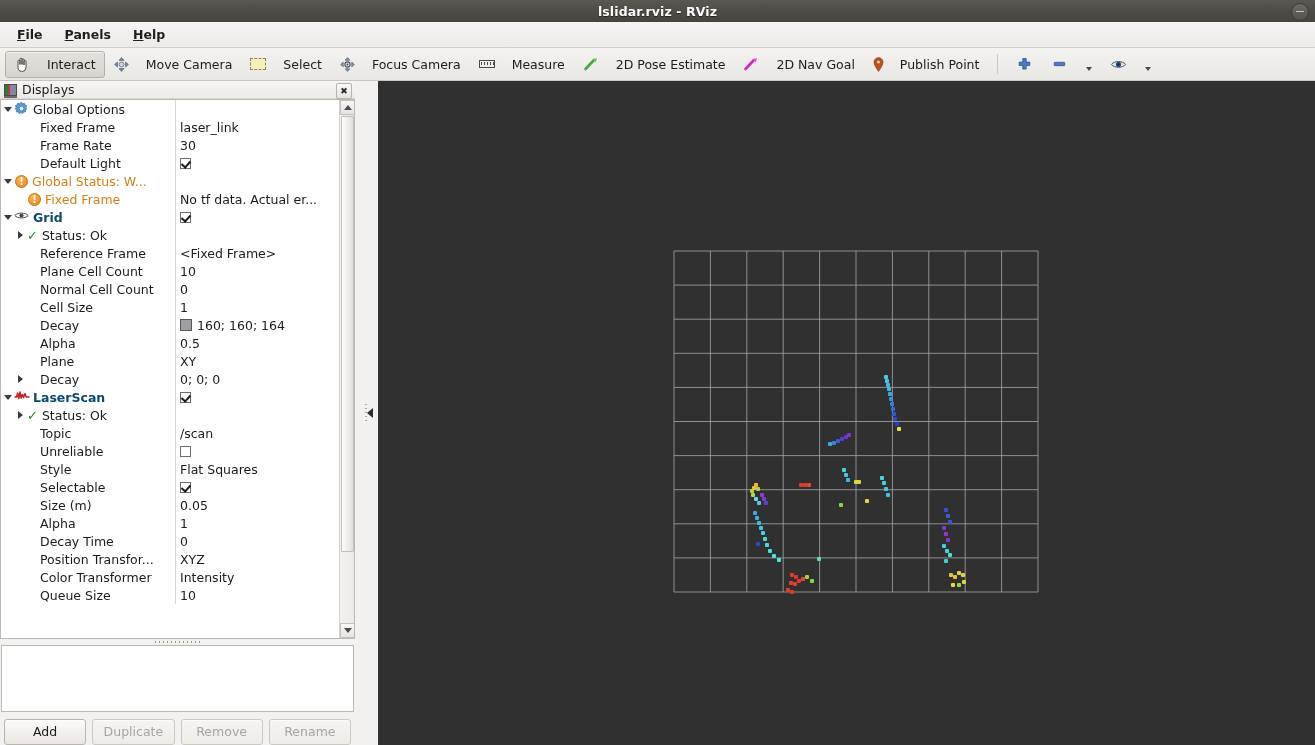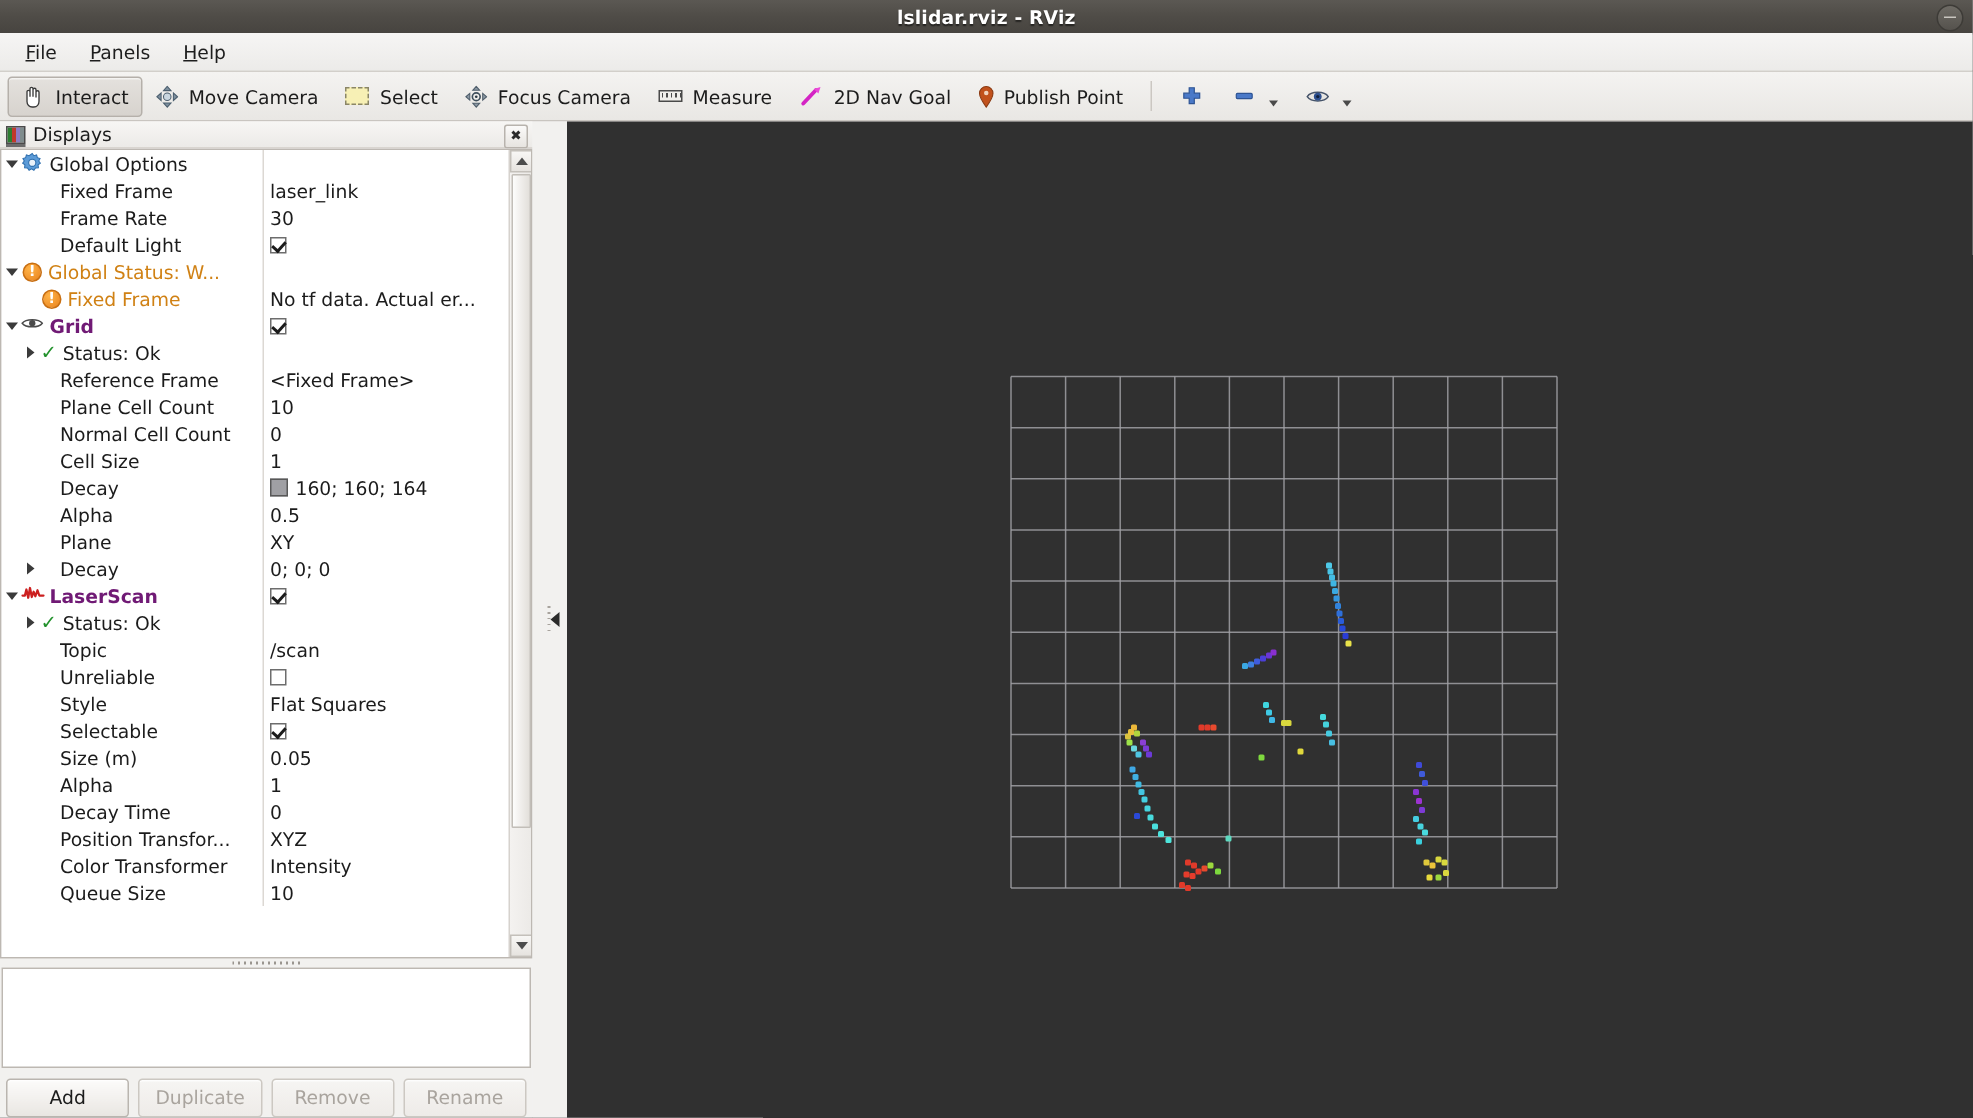--- a/index.html
+++ b/index.html
@@ -28,35 +28,35 @@
     border:1px solid #3d3b37;
   }
   #win-btn::before{
     content:"";position:absolute;left:4px;top:7px;width:8px;height:1px;background:#c9c6c0;
   }
   
   #menubar{
     position:absolute;left:0;top:22px;width:1315px;height:26px;
     background:linear-gradient(to bottom,#f6f5f4 0%,#ecebe9 100%);
     border-bottom:1px solid #d2cfca;
-    display:flex;align-items:center;padding-left:6px;box-sizing:border-box;
+    display:flex;align-items:center;padding-left:6px;box-sizing:border-box;font-weight:bold;
   }
   .menu-item{
     padding:3px 11px;color:#1e1e1e;font-size:12.5px;cursor:default;border-radius:2px;
   }
   .menu-item .acc{text-decoration:underline;}
   
   #toolbar{
     position:absolute;left:0;top:48px;width:1315px;height:33px;
     background:linear-gradient(to bottom,#f4f3f1 0%,#e9e7e4 100%);
     border-bottom:1px solid #c9c5c0;
     display:flex;align-items:center;padding-left:5px;box-sizing:border-box;
   }
   .tool{
-    display:flex;align-items:center;gap:7px;height:25px;padding:0 8px;
+    display:flex;align-items:center;gap:17px;height:25px;padding:0 8px;
     border-radius:3px;border:1px solid transparent;color:#1c1c1c;font-size:12.5px;
     cursor:default;white-space:nowrap;justify-content:space-between;
   }
   .tool.active{
     background:linear-gradient(to bottom,#e4e1dd,#d7d3ce);
     border:1px solid #b5b0aa;
     box-shadow:inset 0 1px 0 rgba(255,255,255,.6);
   }
   .tsep{width:1px;height:20px;background:#cbc7c2;margin:0 9px;}
   .ico{display:inline-block;position:relative;flex:0 0 auto;}
@@ -150,21 +150,21 @@
   .ic-warn{
     width:13px;height:13px;border-radius:50%;margin:1px 4px 0 1px;flex:0 0 13px;
     background:radial-gradient(circle at 35% 30%,#ffb347,#e8821e);
     border:1px solid #c86f12;box-sizing:border-box;position:relative;
   }
   .ic-warn::after{
     content:"!";position:absolute;left:0;right:0;top:-1px;text-align:center;
     color:#fff;font-size:10px;font-weight:bold;line-height:13px;
   }
   .ic-check{color:#21912b;font-size:13px;line-height:13px;margin-right:4px;font-weight:bold;}
-  .txt-blue{color:#701a75;font-weight:bold;}
+  .txt-blue{color:#0c4a6e;font-weight:bold;}
   .txt-orange{color:#d08114;}
   .cb{
     width:11px;height:11px;border:1px solid #6d6d6d;background:#fff;box-sizing:border-box;
     display:inline-block;position:relative;
   }
   .cb.on::after{
     content:"";position:absolute;left:2px;top:0px;width:4px;height:7px;
     border:solid #1b1b1b;border-width:0 2px 2px 0;transform:rotate(42deg);
   }
   .swatch{
@@ -296,20 +296,29 @@
       </svg>
     </span>
     <span>Focus Camera</span>
   </div>
 
   <div class="tool">
     <span class="ico ico-measure"></span>
     <span>Measure</span>
   </div>
 
+  <div class="tool">
+    <span class="ico ico-arrowg">
+      <svg width="16" height="14" viewBox="0 0 16 14">
+        <path d="M2.5 12 L11 3" stroke="#3fa83f" stroke-width="2.6" stroke-linecap="round"></path>
+        <path d="M14 1 L9.6 2.4 L12.6 5.4 z" fill="#5fc75f"></path>
+      </svg>
+    </span>
+    <span>2D Pose Estimate</span>
+  </div>
 
   <div class="tool">
     <span class="ico ico-arrowm">
       <svg width="16" height="14" viewBox="0 0 16 14">
         <path d="M2.5 12 L11 3" stroke="#d424c4" stroke-width="2.6" stroke-linecap="round"></path>
         <path d="M14 1 L9.6 2.4 L12.6 5.4 z" fill="#ea4ad8"></path>
       </svg>
     </span>
     <span>2D Nav Goal</span>
   </div>

